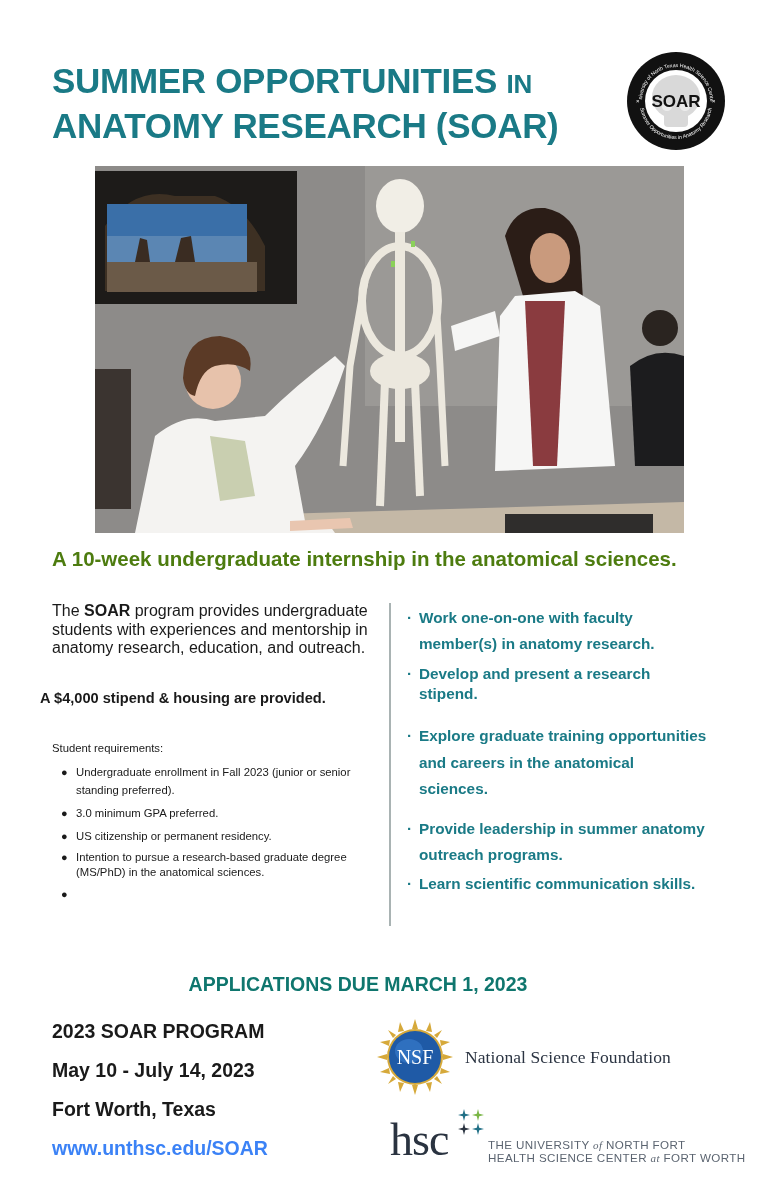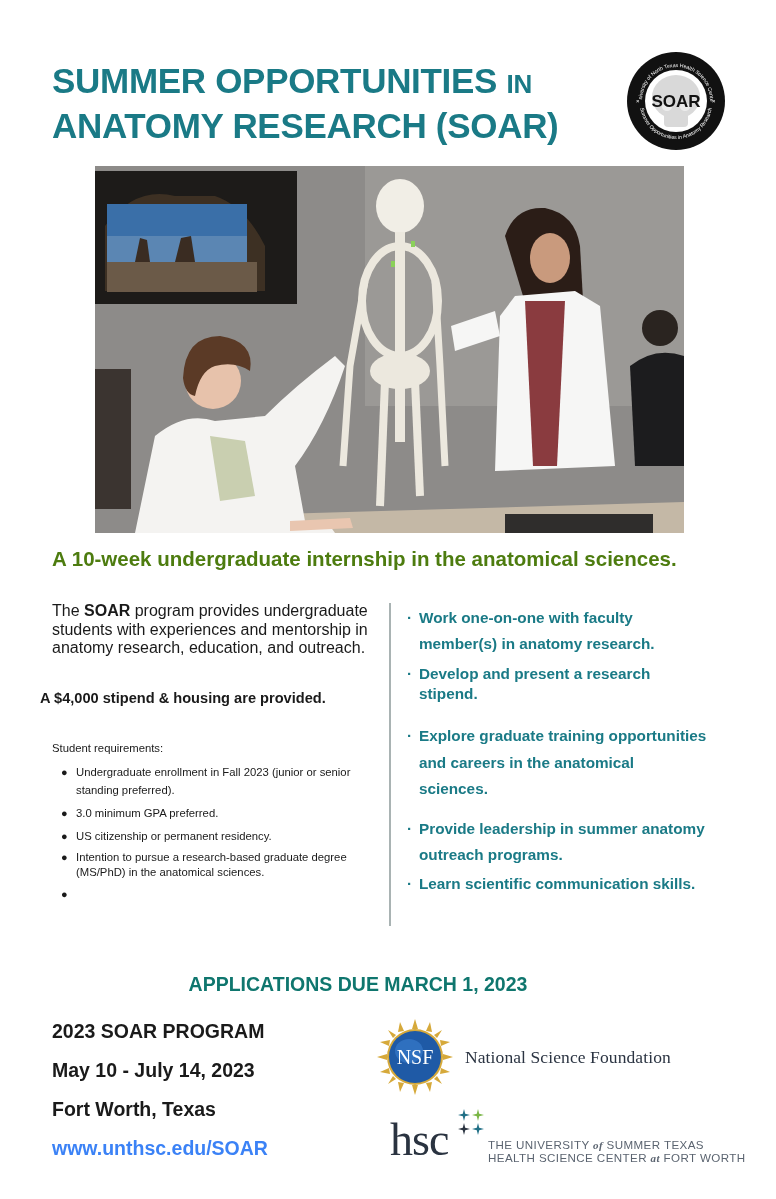--- a/index.html
+++ b/index.html
@@ -102,21 +102,21 @@
   }
   .hsc-word {
     position: absolute; left: 0; top: 8px; font-family: "Liberation Serif", serif;
     font-size: 46px; line-height: 50px; color: #2a3340; letter-spacing: -1px;
   }
   .hsc-stars { position: absolute; left: 66px; top: 0; width: 30px; height: 30px; }
   .hsc-line {
     position: absolute; left: 98px; font-size: 11.6px; color: #5b6470;
     letter-spacing: 0.4px; white-space: nowrap;
   }
-  .hsc-line i { font-family: "Liberation Serif", serif; font-style: italic; font-size: 11px; font-weight: bold; }
+  .hsc-line i { font-family: "Liberation Serif", serif; font-style: italic; font-size: 11px; }
   .hsc-l1 { top: 31px; }
   .hsc-l2 { top: 44px; }
 </style>
 </head>
 <body>
 
 <div class="title">
   <div>
     <span>SUMMER OPPORTUNITIES</span>
     <span class="small">IN</span>
@@ -261,15 +261,15 @@
 </div>
 
 <div class="hsc">
   <span class="hsc-word">hsc</span>
   <svg class="hsc-stars" viewBox="0 0 30 30">
     <path d="M8 2 L9.2 6.8 L14 8 L9.2 9.2 L8 14 L6.8 9.2 L2 8 L6.8 6.8 Z" fill="#1f6f86"></path>
     <path d="M22 2 L23.2 6.8 L28 8 L23.2 9.2 L22 14 L20.8 9.2 L16 8 L20.8 6.8 Z" fill="#7ab646"></path>
     <path d="M8 16 L9.2 20.8 L14 22 L9.2 23.2 L8 28 L6.8 23.2 L2 22 L6.8 20.8 Z" fill="#2a3340"></path>
     <path d="M22 16 L23.2 20.8 L28 22 L23.2 23.2 L22 28 L20.8 23.2 L16 22 L20.8 20.8 Z" fill="#1f6f86"></path>
   </svg>
-  <div class="hsc-line hsc-l1"><span>THE UNIVERSITY </span><i>of</i><span> SUMMER TEXAS</span></div>
+  <div class="hsc-line hsc-l1"><span>THE UNIVERSITY </span><i>of</i><span> NORTH FORT</span></div>
   <div class="hsc-line hsc-l2"><span>HEALTH SCIENCE CENTER </span><i>at</i><span> FORT WORTH</span></div>
 </div>
 
 </body></html>

